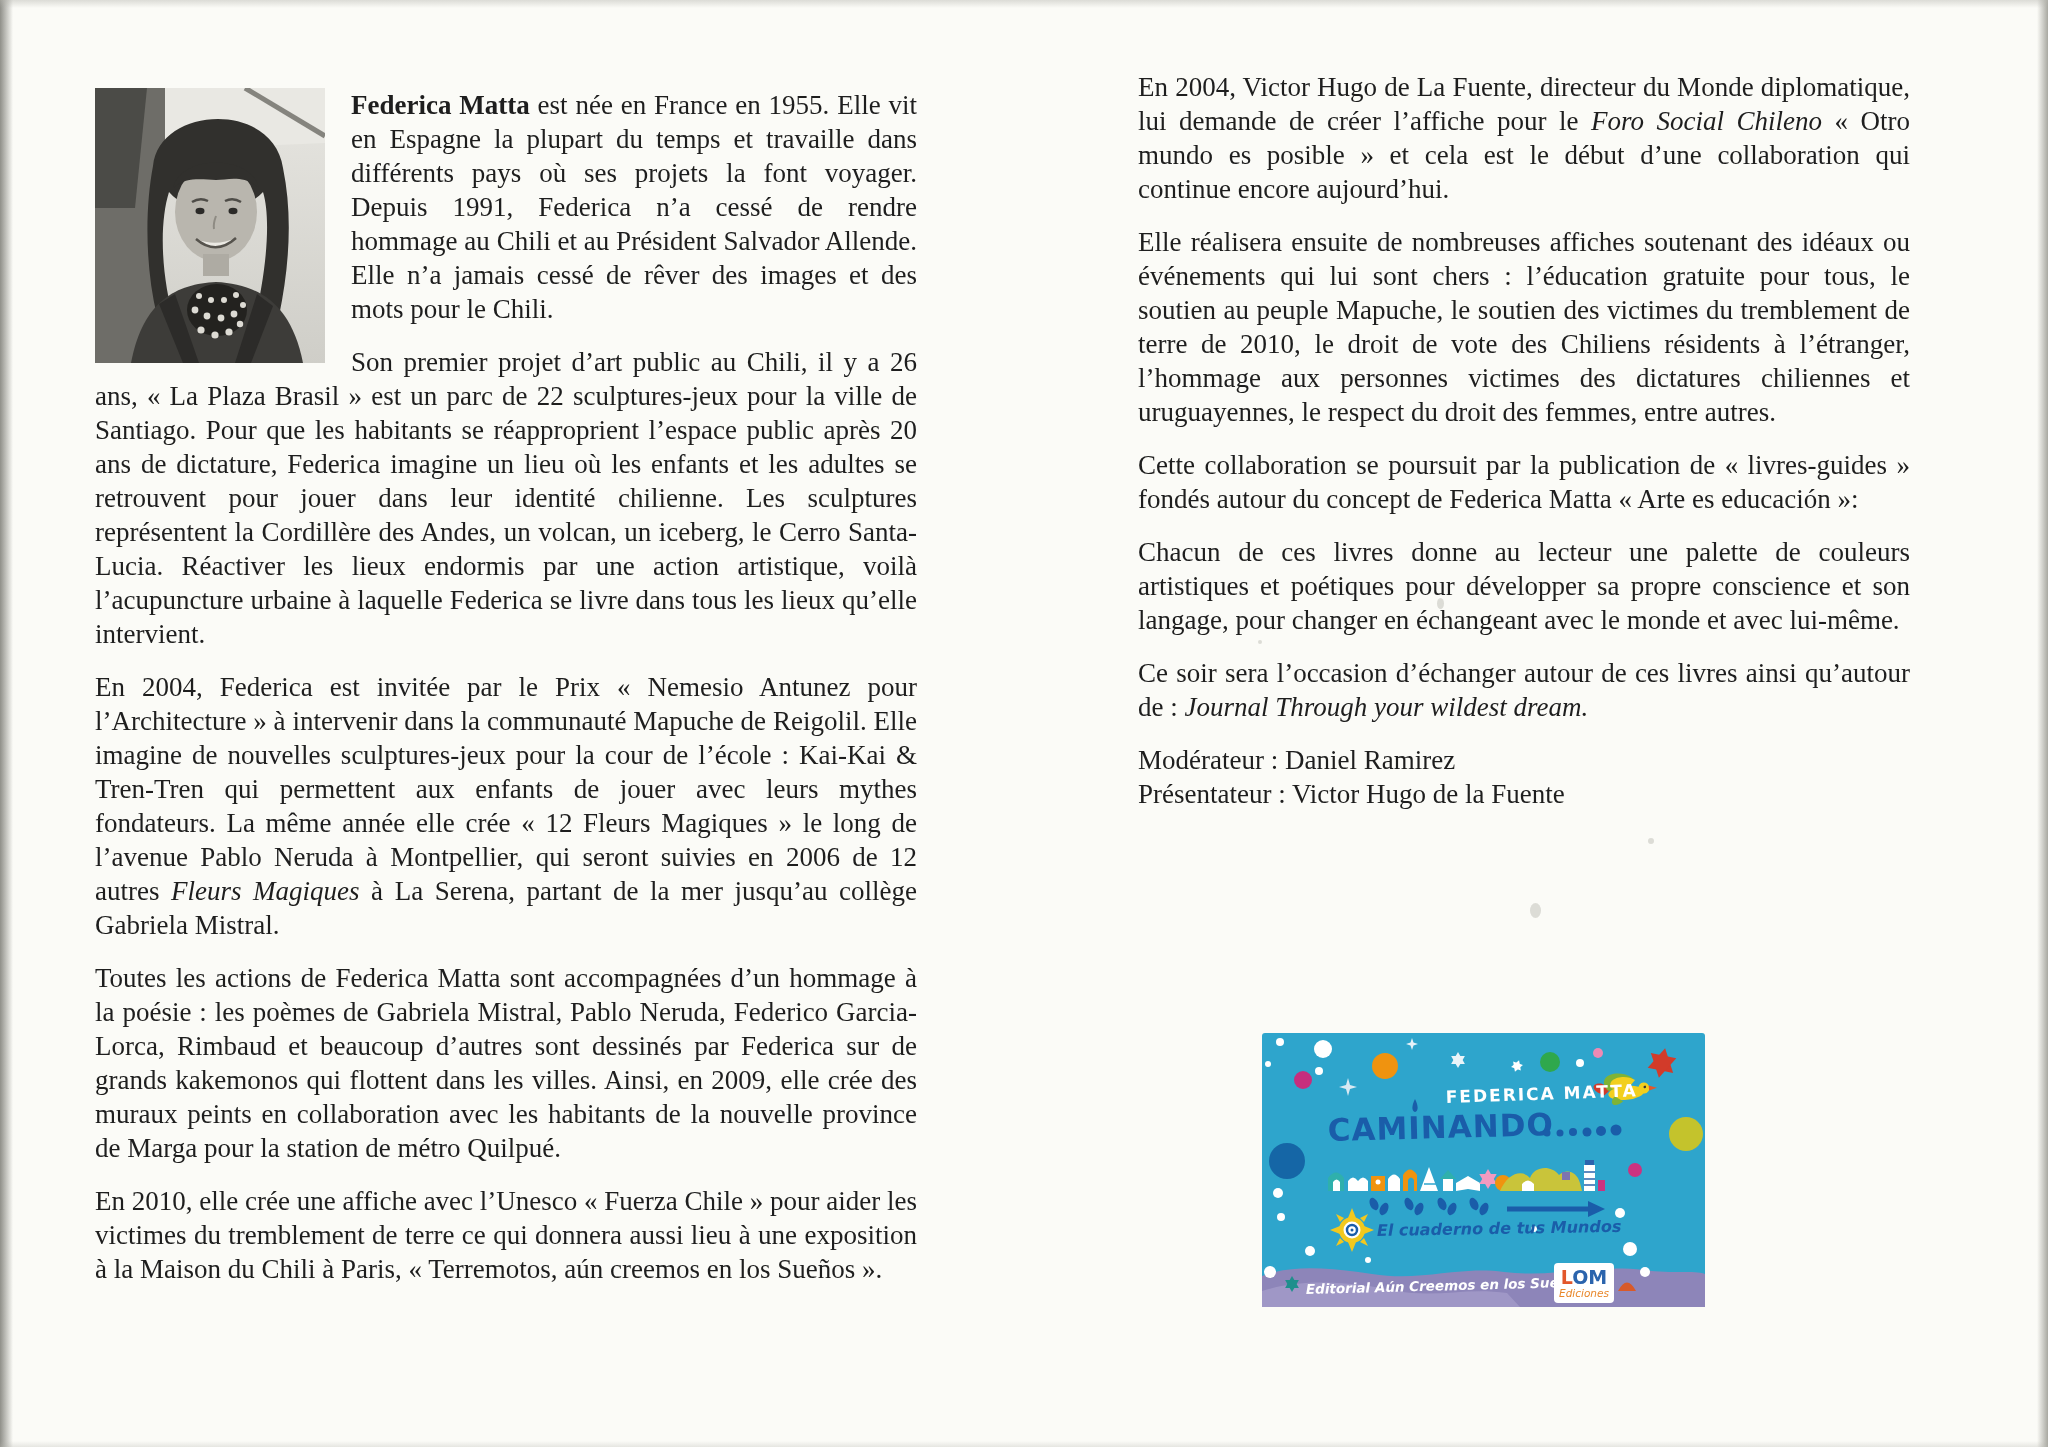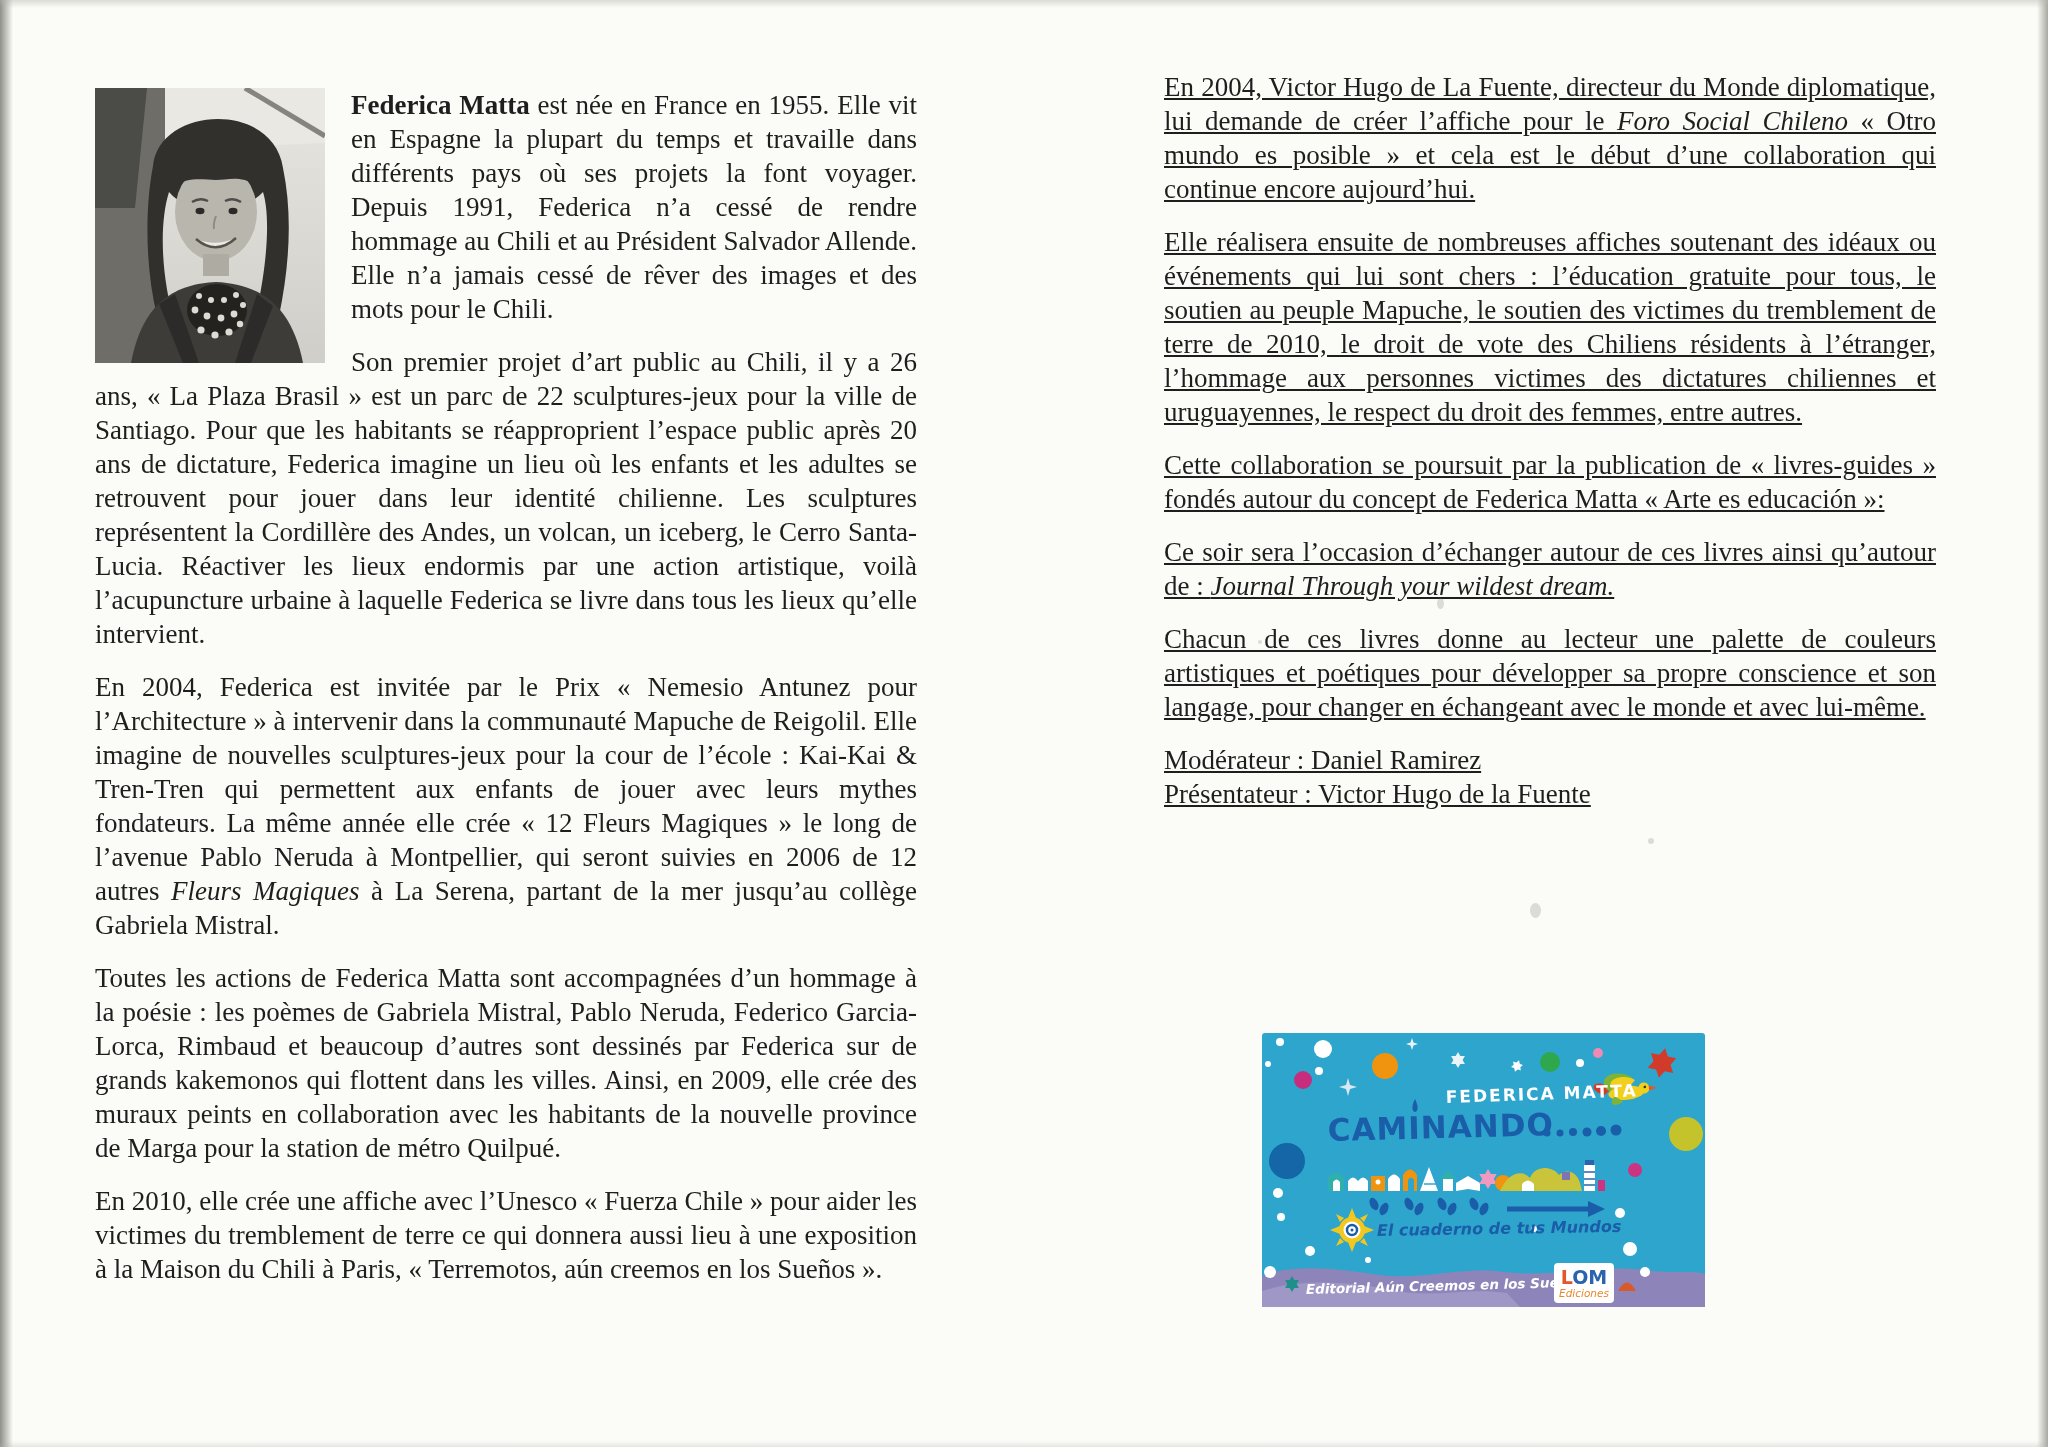--- a/index.html
+++ b/index.html
@@ -3,21 +3,21 @@
 <meta charset="utf-8">
 <style>
   html,body{margin:0;padding:0;}
   body{
     width:2048px;height:1447px;position:relative;overflow:hidden;
     background:#fbfbf7;color:#1e1e1e;
     font-family:"Liberation Serif", serif;
   }
   .col{position:absolute;font-size:27px;line-height:34px;text-align:justify;}
   .col-left{left:95px;top:68px;width:822px;margin-top:20px;}
-  .col-right{left:1164px;top:70px;width:772px;text-decoration:underline;}
+  .col-right{left:1138px;top:70px;width:772px;}
   .col p{margin:0 0 19px 0;}
   .col p.no-justify{text-align:left;}
   .photo{
     float:left;width:230px;height:275px;margin:0 26px 2px 0;
     background:#d8d7d2;box-shadow:0 0 0 1px #c4c3bd inset;
   }
   .photo svg{display:block;width:100%;height:100%;}
   .cover{position:absolute;left:1262px;top:1033px;width:443px;height:274px;}
   .cover svg{display:block;width:100%;height:100%;}
   .cover-text{font-family:"DejaVu Sans", sans-serif;}
@@ -80,22 +80,22 @@
   <p><span>Son premier projet d’art public au Chili, il y a 26 ans, « La Plaza Brasil » est un parc de 22 sculptures-jeux pour la ville de Santiago. Pour que les habitants se réapproprient l’espace public après 20 ans de dictature, Federica imagine un lieu où les enfants et les adultes se retrouvent pour jouer dans leur identité chilienne. Les sculptures représentent la Cordillère des Andes, un volcan, un iceberg, le Cerro Santa-Lucia. Réactiver les lieux endormis par une action artistique, voilà l’acupuncture urbaine à laquelle Federica se livre dans tous les lieux qu’elle intervient.</span></p>
   <p><span>En 2004, Federica est invitée par le Prix « Nemesio Antunez pour l’Architecture » à intervenir dans la communauté Mapuche de Reigolil. Elle imagine de nouvelles sculptures-jeux pour la cour de l’école : Kai-Kai &amp; Tren-Tren qui permettent aux enfants de jouer avec leurs mythes fondateurs. La même année elle crée « 12 Fleurs Magiques » le long de l’avenue Pablo Neruda à Montpellier, qui seront suivies en 2006 de 12 autres </span><span style="font-style: italic;">Fleurs Magiques</span><span> à La Serena, partant de la mer jusqu’au collège Gabriela Mistral.</span></p>
   <p><span>Toutes les actions de Federica Matta sont accompagnées d’un hommage à la poésie : les poèmes de Gabriela Mistral, Pablo Neruda, Federico Garcia-Lorca, Rimbaud et beaucoup d’autres sont dessinés par Federica sur de grands kakemonos qui flottent dans les villes. Ainsi, en 2009, elle crée des muraux peints en collaboration avec les habitants de la nouvelle province de Marga pour la station de métro Quilpué.</span></p>
   <p><span>En 2010, elle crée une affiche avec l’Unesco « Fuerza Chile » pour aider les victimes du tremblement de terre ce qui donnera aussi lieu à une exposition à la Maison du Chili à Paris, « Terremotos, aún creemos en los Sueños ».</span></p>
 </div>
 
 <div class="col col-right">
   <p><span>En 2004, Victor Hugo de La Fuente, directeur du Monde diplomatique, lui demande de créer l’affiche pour le </span><span style="font-style: italic;">Foro Social Chileno</span><span> « Otro mundo es posible » et cela est le début d’une collaboration qui continue encore aujourd’hui.</span></p>
   <p><span>Elle réalisera ensuite de nombreuses affiches soutenant des idéaux ou événements qui lui sont chers : l’éducation gratuite pour tous, le soutien au peuple Mapuche, le soutien des victimes du tremblement de terre de 2010, le droit de vote des Chiliens résidents à l’étranger, l’hommage aux personnes victimes des dictatures chiliennes et uruguayennes, le respect du droit des femmes, entre autres.</span></p>
   <p><span>Cette collaboration se poursuit par la publication de « livres-guides » fondés autour du concept de Federica Matta « Arte es educación »:</span></p>
+  <p><span>Chacun de ces livres donne au lecteur une palette de couleurs artistiques et poétiques pour développer sa propre conscience et son langage, pour changer en échangeant avec le monde et avec lui-même.</span></p>
   <p><span>Ce soir sera l’occasion d’échanger autour de ces livres ainsi qu’autour de : </span><span style="font-style: italic;">Journal Through your wildest dream.</span></p>
-  <p><span>Chacun de ces livres donne au lecteur une palette de couleurs artistiques et poétiques pour développer sa propre conscience et son langage, pour changer en échangeant avec le monde et avec lui-même.</span></p>
   <p class="no-justify"><span>Modérateur : Daniel Ramirez</span><br><span>Présentateur : Victor Hugo de la Fuente</span></p>
 </div>
 
 <div class="cover">
   <svg viewBox="0 0 443 274" class="cover-text">
     <rect width="443" height="274" rx="3" fill="#2ea5cc"></rect>
 
     <path d="M0,243 C30,231 70,235 110,241 C160,249 195,233 242,239 C292,245 330,231 382,237 C412,241 432,237 443,241 L443,274 L0,274 Z" fill="#8d85b9"></path>
     <path d="M0,258 C45,244 95,250 135,258 C175,265 205,254 245,260 L258,274 L0,274 Z" fill="#a29ac8" opacity="0.85"></path>
 

